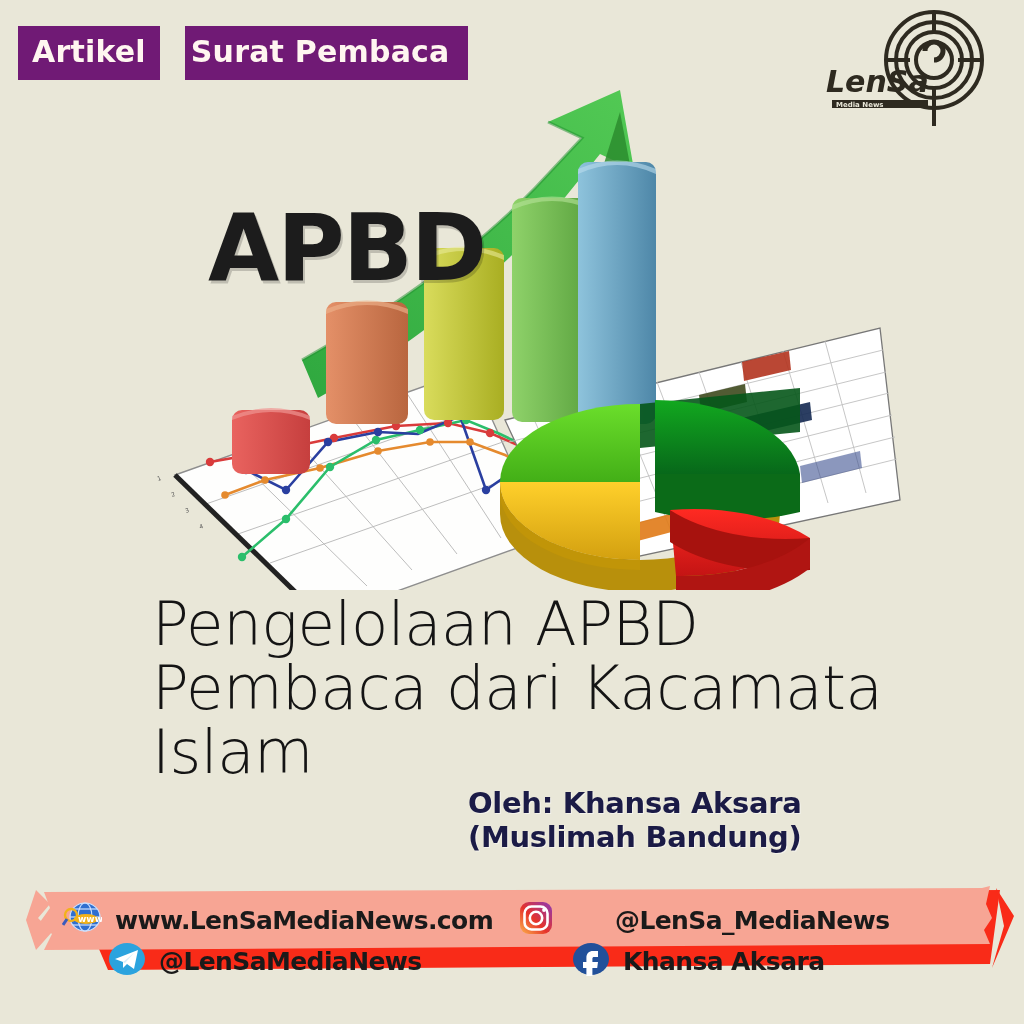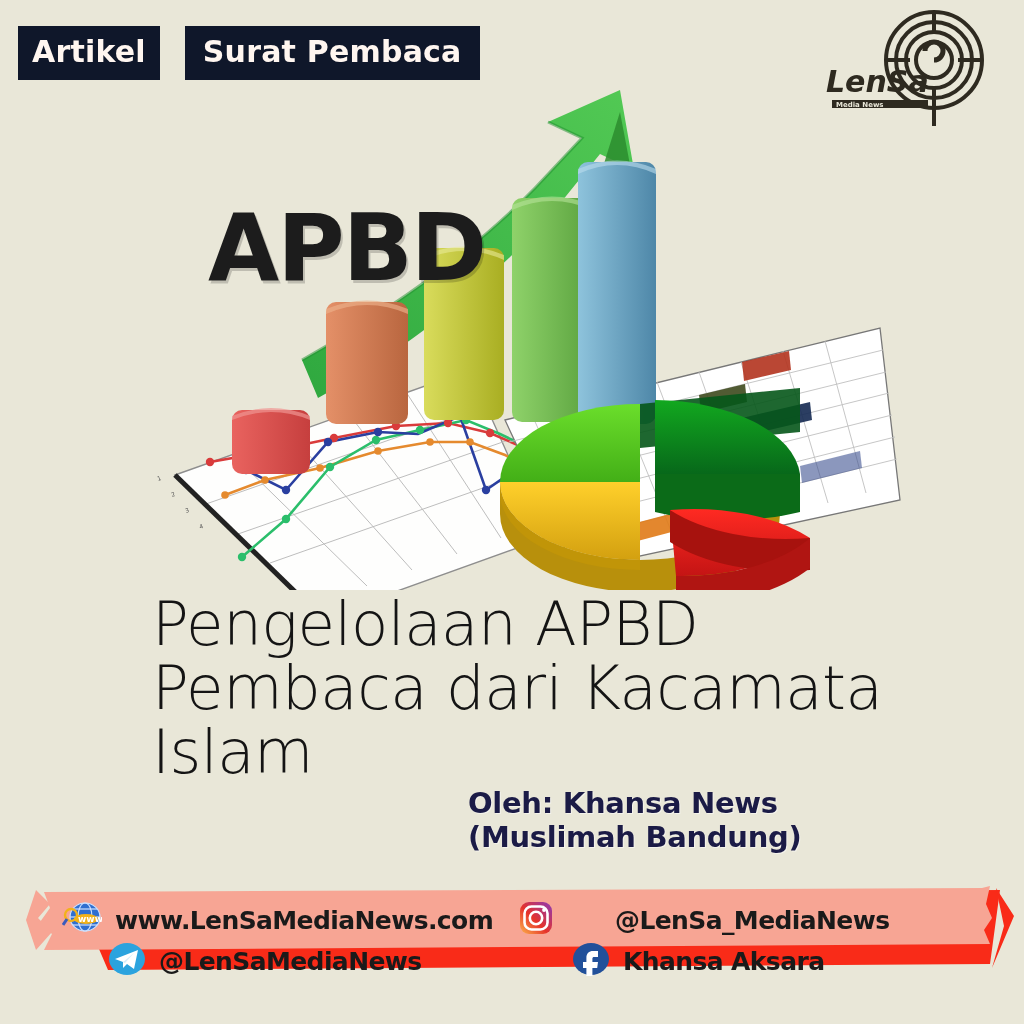--- a/index.html
+++ b/index.html
@@ -16,31 +16,31 @@
     overflow:hidden;
   }
 
   
   .badge-row{
     position:absolute; top:26px; left:18px;
     display:flex; align-items:flex-start; gap:25px;
     z-index:40;
   }
   .badge{
-    background:#0f172a;
+    background:#701a75;
     color:#FFF6F0;
     font-weight:bold;
     font-size:30px;
     letter-spacing:0.2px;
     line-height:1;
     padding:11px 14px 13px 14px;
     white-space:nowrap;
     font-family:"DejaVu Sans", sans-serif;
   }
-  .badge.wide{ padding-left:18px; padding-right:18px; }
+  .badge.wide{ padding-left:6px; padding-right:18px; }
 
   
   .logo{
     position:absolute; top:8px; right:22px;
     width:180px; height:120px; z-index:40;
   }
 
   
   .hero{
     position:absolute;
@@ -338,21 +338,21 @@
     <div class="apbd-word">APBD</div>
   </div>
 
   <div class="title-block">
     <div class="title-line">Pengelolaan APBD</div>
     <div class="title-line">Pembaca dari Kacamata</div>
     <div class="title-line">Islam</div>
   </div>
 
   <div class="byline">
-    <div>Oleh: Khansa News</div>
+    <div>Oleh: Khansa Aksara</div>
     <div>(Muslimah Bandung)</div>
   </div>
 
   <div class="footer">
     <svg width="1024" height="160" viewBox="0 0 1024 160">
       <defs>
         <linearGradient id="igGrad" x1="0" y1="1" x2="1" y2="0">
           <stop offset="0" stop-color="#FDB44B"></stop>
           <stop offset="0.45" stop-color="#E6332A"></stop>
           <stop offset="1" stop-color="#8A3AB9"></stop>

